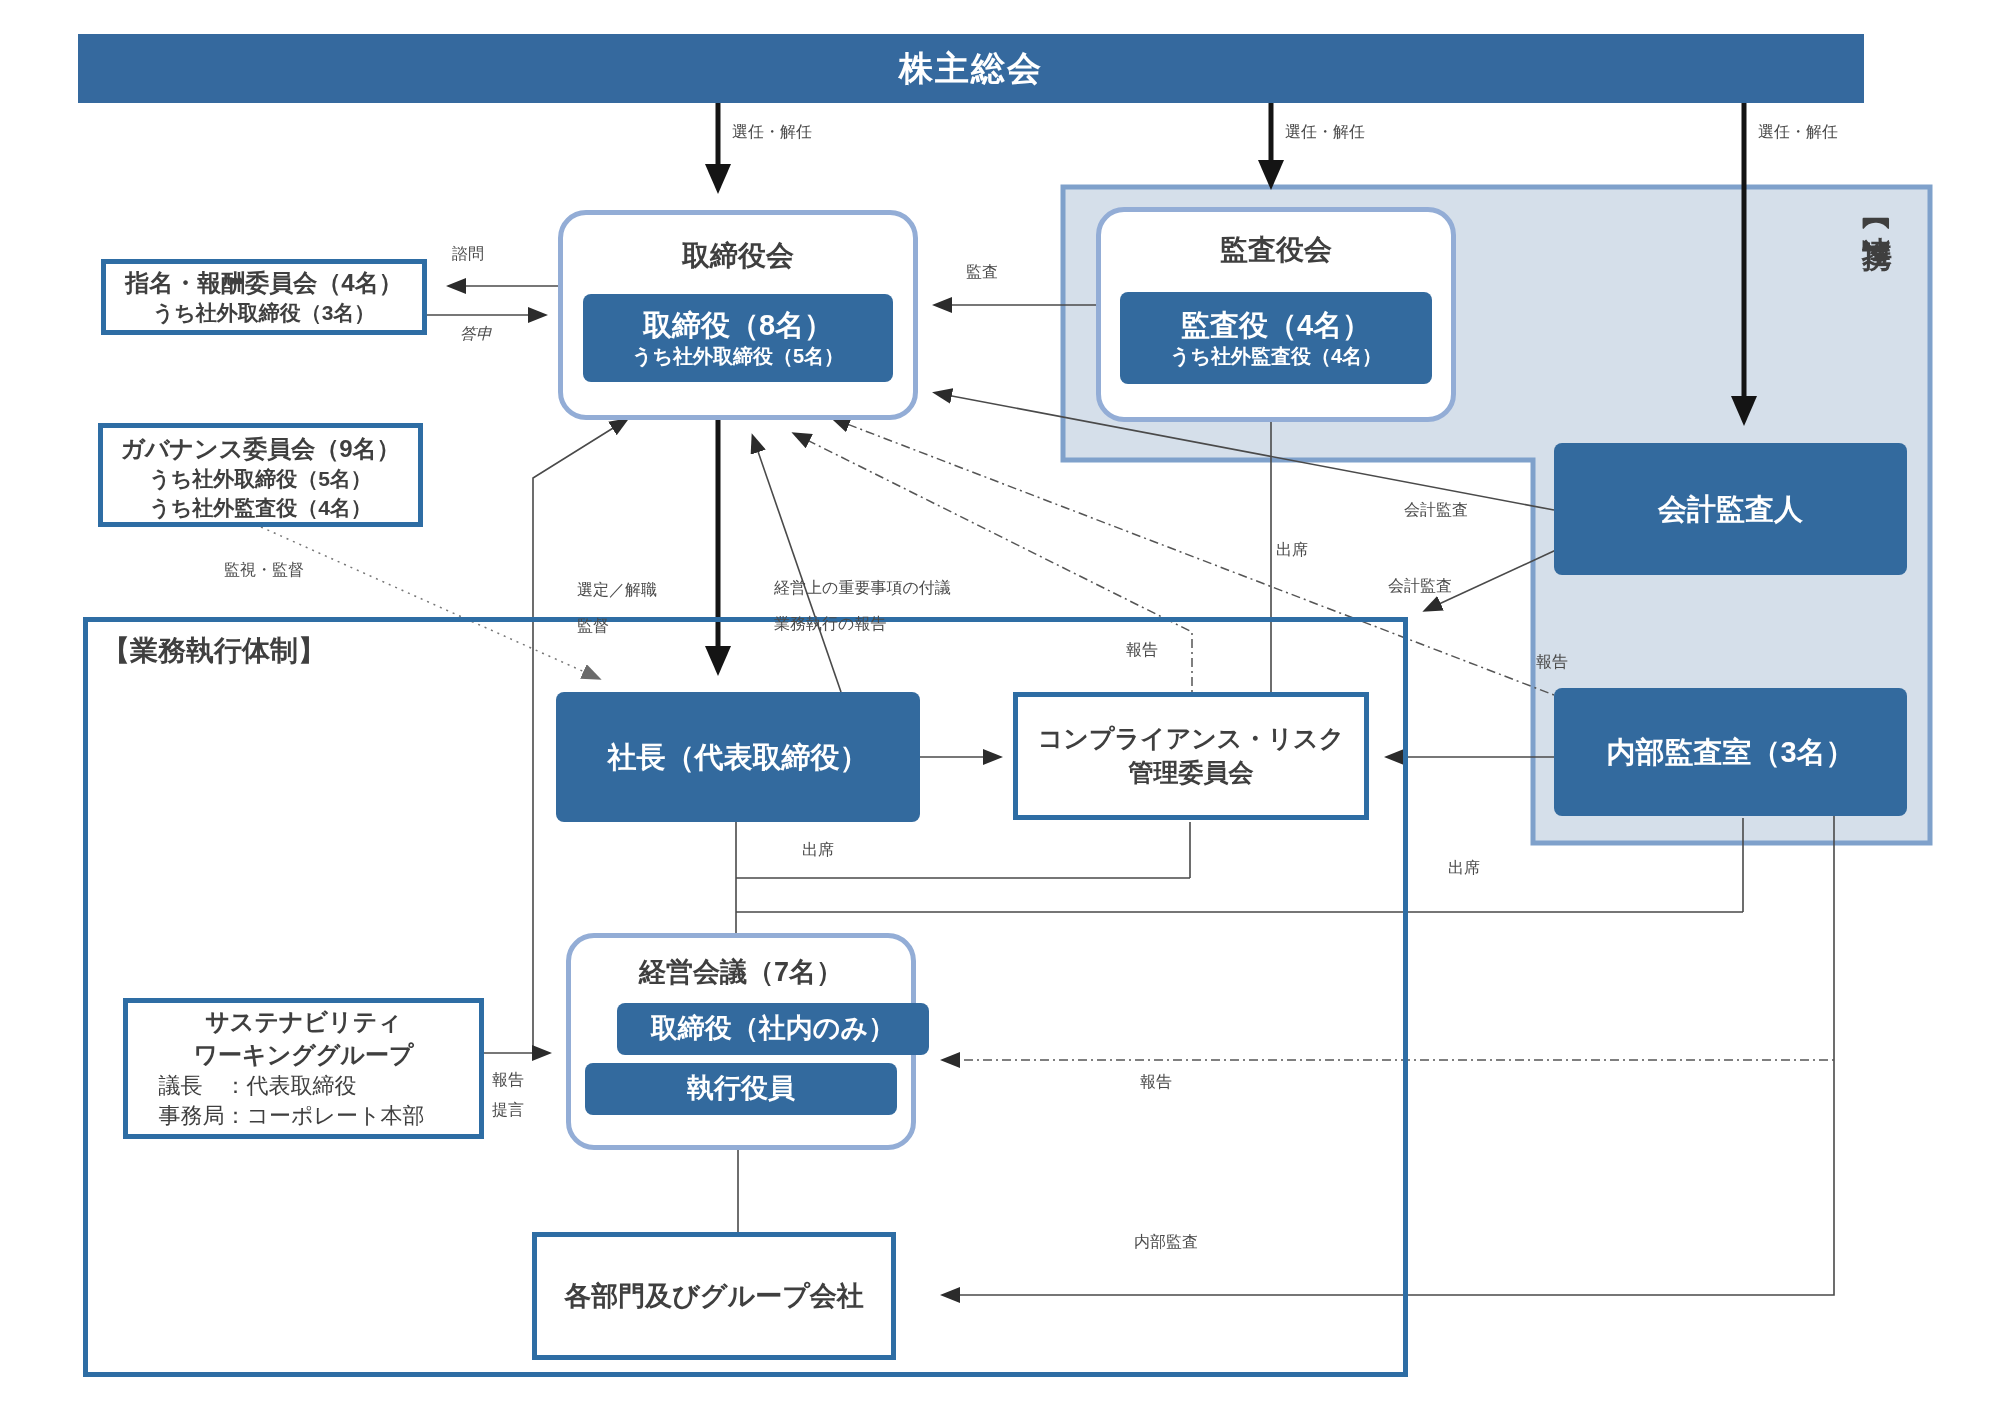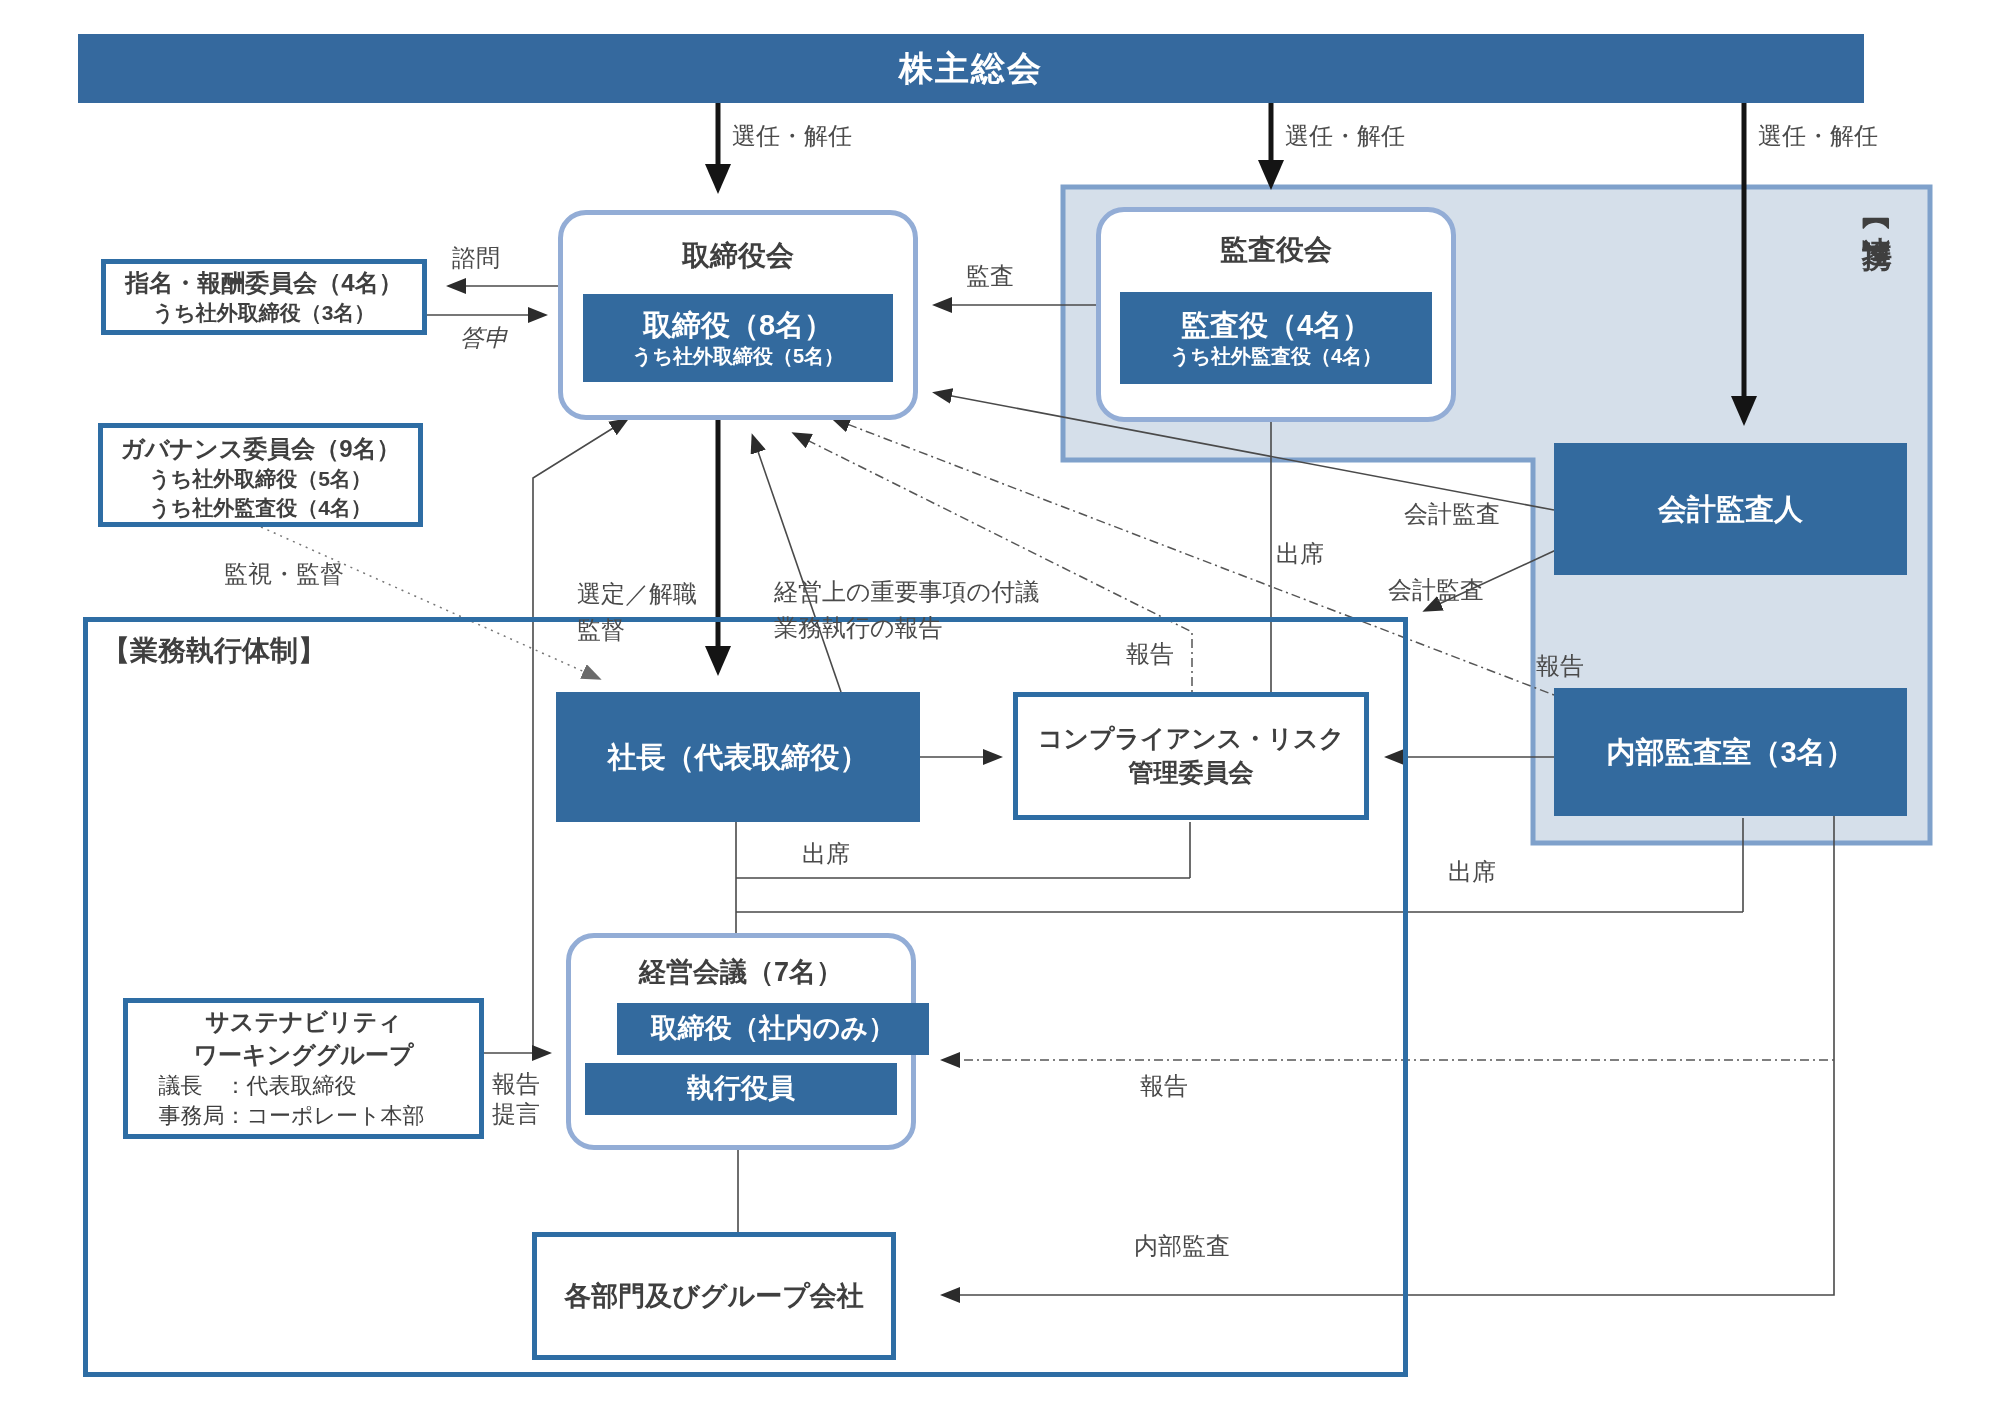--- a/index.html
+++ b/index.html
@@ -9,33 +9,33 @@
   }
   .abs{position:absolute;box-sizing:border-box;}
   .ctr{display:flex;align-items:center;justify-content:center;text-align:center;}
   .col{display:flex;flex-direction:column;align-items:center;justify-content:center;text-align:center;}
   
   .topbar{background:#35699e;color:#fff;font-size:34px;font-weight:bold;letter-spacing:2px;}
   
   .group{background:#ffffff;border:5px solid #93add6;border-radius:28px;}
   .group-title{font-size:28px;font-weight:bold;color:#3f3f3f;}
   
-  .dark{background:#336a9e;color:#fff;border-radius:0;}
+  .dark{background:#336a9e;color:#fff;border-radius:8px;}
   .dark .l1{font-size:29px;font-weight:bold;line-height:1.25;}
   .dark .l2{font-size:20px;font-weight:bold;line-height:1.3;}
   
   .wbox{background:#ffffff;border:5px solid #2e6da4;}
   .wbox .b1{font-size:24px;font-weight:bold;line-height:1.35;}
   .wbox .b2{font-size:21px;font-weight:bold;line-height:1.35;}
   .wbox .r1{font-size:22px;font-weight:normal;line-height:1.35;text-align:left;}
   
   .frame{border:5px solid #2e6da4;background:transparent;}
   .frame-label{font-size:28px;font-weight:bold;color:#3f3f3f;}
   
-  .elbl{font-size:24px;color:#4a4a4a;white-space:nowrap;line-height:1.2;}
+  .elbl{font-size:16px;color:#4a4a4a;white-space:nowrap;line-height:1.2;}
   .vert{writing-mode:vertical-rl;text-orientation:upright;font-size:30px;font-weight:bold;color:#3f3f3f;letter-spacing:4px;}
   svg{position:absolute;left:0;top:0;}
 </style>
 </head>
 <body>
 
 <div id="canvas">
 
   <svg width="1998" height="1412" viewBox="0 0 1998 1412">
     <defs>

